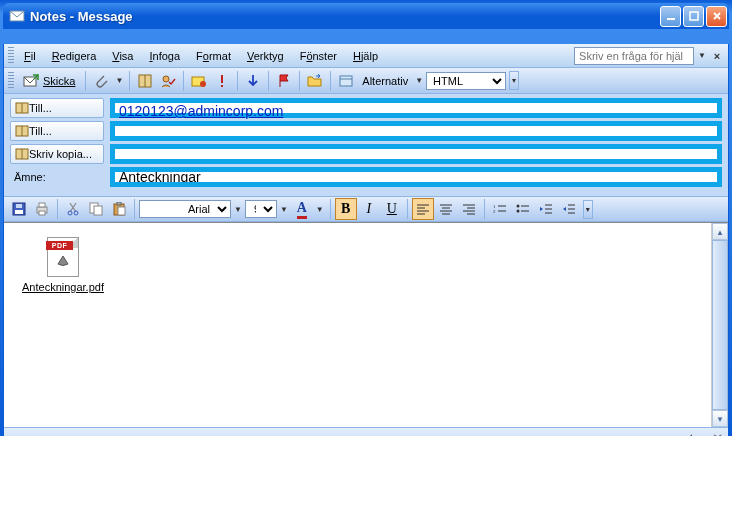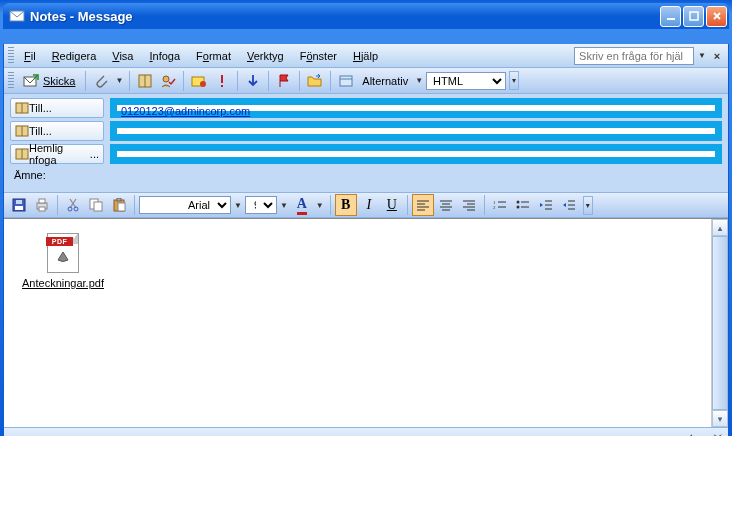--- a/index.html
+++ b/index.html
@@ -24,21 +24,21 @@
 .tbtn { min-width: 22px; height: 22px; display: flex; align-items: center; justify-content: center; padding: 0 3px; cursor: pointer; border-radius: 2px; }
 .sep { width: 1px; height: 20px; background: #8db4e3; margin: 0 3px; }
 .skicka { display: flex; align-items: center; gap: 4px; padding: 0 6px; cursor: pointer; }
 .dd-arrow { font-size: 8px; color: #333; padding: 0 2px; }
 .alt-label { padding: 0 4px; }
 .format-select { width: 80px; height: 18px; border: 1px solid #7a9ac0; background: #fff; font-size: 11px; padding: 0 2px; }
 .header-fields { background: #c3daf6; padding: 4px 6px 6px 6px; }
 .hrow { display: flex; align-items: center; margin-bottom: 3px; gap: 6px; }
 .hlabel { width: 94px; display: flex; align-items: center; padding: 2px 4px; font-size: 11px; }
 .hlabel.btn { border: 1px solid #8db4e3; background: linear-gradient(to bottom, #fdfdfe, #e0ebf8); cursor: pointer; border-radius: 2px; height: 20px; }
-.hinput { flex: 1; height: 20px; border: 7px solid #0ea5e9; background: #fff; padding: 0 4px; font-size: 11px; }
+.hinput { flex: 1; height: 20px; border: 5px solid #0ea5e9; background: #fff; padding: 0 4px; font-size: 14px; }
 .hinput .email { color: #0020c0; text-decoration: underline; }
 .toolbar2 { height: 26px; background: linear-gradient(to bottom, #e4eefc, #aecaf0); display: flex; align-items: center; padding: 0 4px; border-top: 1px solid #8db4e3; border-bottom: 1px solid #8db4e3; gap: 1px; }
 .font-select { width: 92px; height: 18px; border: 1px solid #7a9ac0; background: #fff; font-size: 11px; padding: 0 4px; text-align: right; }
 .size-select { width: 32px; height: 18px; border: 1px solid #7a9ac0; background: #fff; font-size: 11px; padding: 0 4px; }
 .fmt-btn { width: 22px; height: 22px; display: flex; align-items: center; justify-content: center; cursor: pointer; font-family: "Times New Roman", serif; font-size: 14px; border: 1px solid transparent; }
 .fmt-btn.bold { font-weight: bold; background: #fbd89a; border: 1px solid #c08327; }
 .fmt-btn.alignl { background: #fbd89a; border: 1px solid #c08327; }
 .body-area { flex: 1; display: flex; background: #fff; border-top: 1px solid #888; position: relative; }
 .body-content { flex: 1; padding: 14px; overflow: auto; text-decoration: underline; }
 .attachment { width: 90px; text-align: center; cursor: pointer; }
@@ -208,27 +208,28 @@
         <input class="hinput" value="" style="">
       </div>
       <div class="hrow">
         <div class="hlabel btn">
           <span class="book-icon">
               <svg width="14" height="12">
                 <rect x="1" y="1" width="12" height="10" fill="#e8d090" stroke="#8a6a20"></rect>
                 <line x1="7" y1="1" x2="7" y2="11" stroke="#8a6a20"></line>
               </svg>
             </span>
-          <span>Hemlig nfoga</span>
+          <span>Skriv kopia</span>
             <span>...</span>
         </div>
         <input class="hinput" value="" style="">
       </div>
       <div class="hrow">
         <div class="hlabel"><span>Ämne</span>:</div>
+        <input class="hinput" value="Anteckningar" style="">
       </div>
     </div>
 
     <div class="toolbar2">
       <div class="tbtn">
           <svg width="14" height="14">
             <rect x="1" y="1" width="12" height="12" fill="#4060c0" stroke="#203080"></rect>
             <rect x="3" y="8" width="8" height="4" fill="#fff"></rect>
             <rect x="4" y="2" width="6" height="4" fill="#c8d8f0"></rect>
           </svg>

